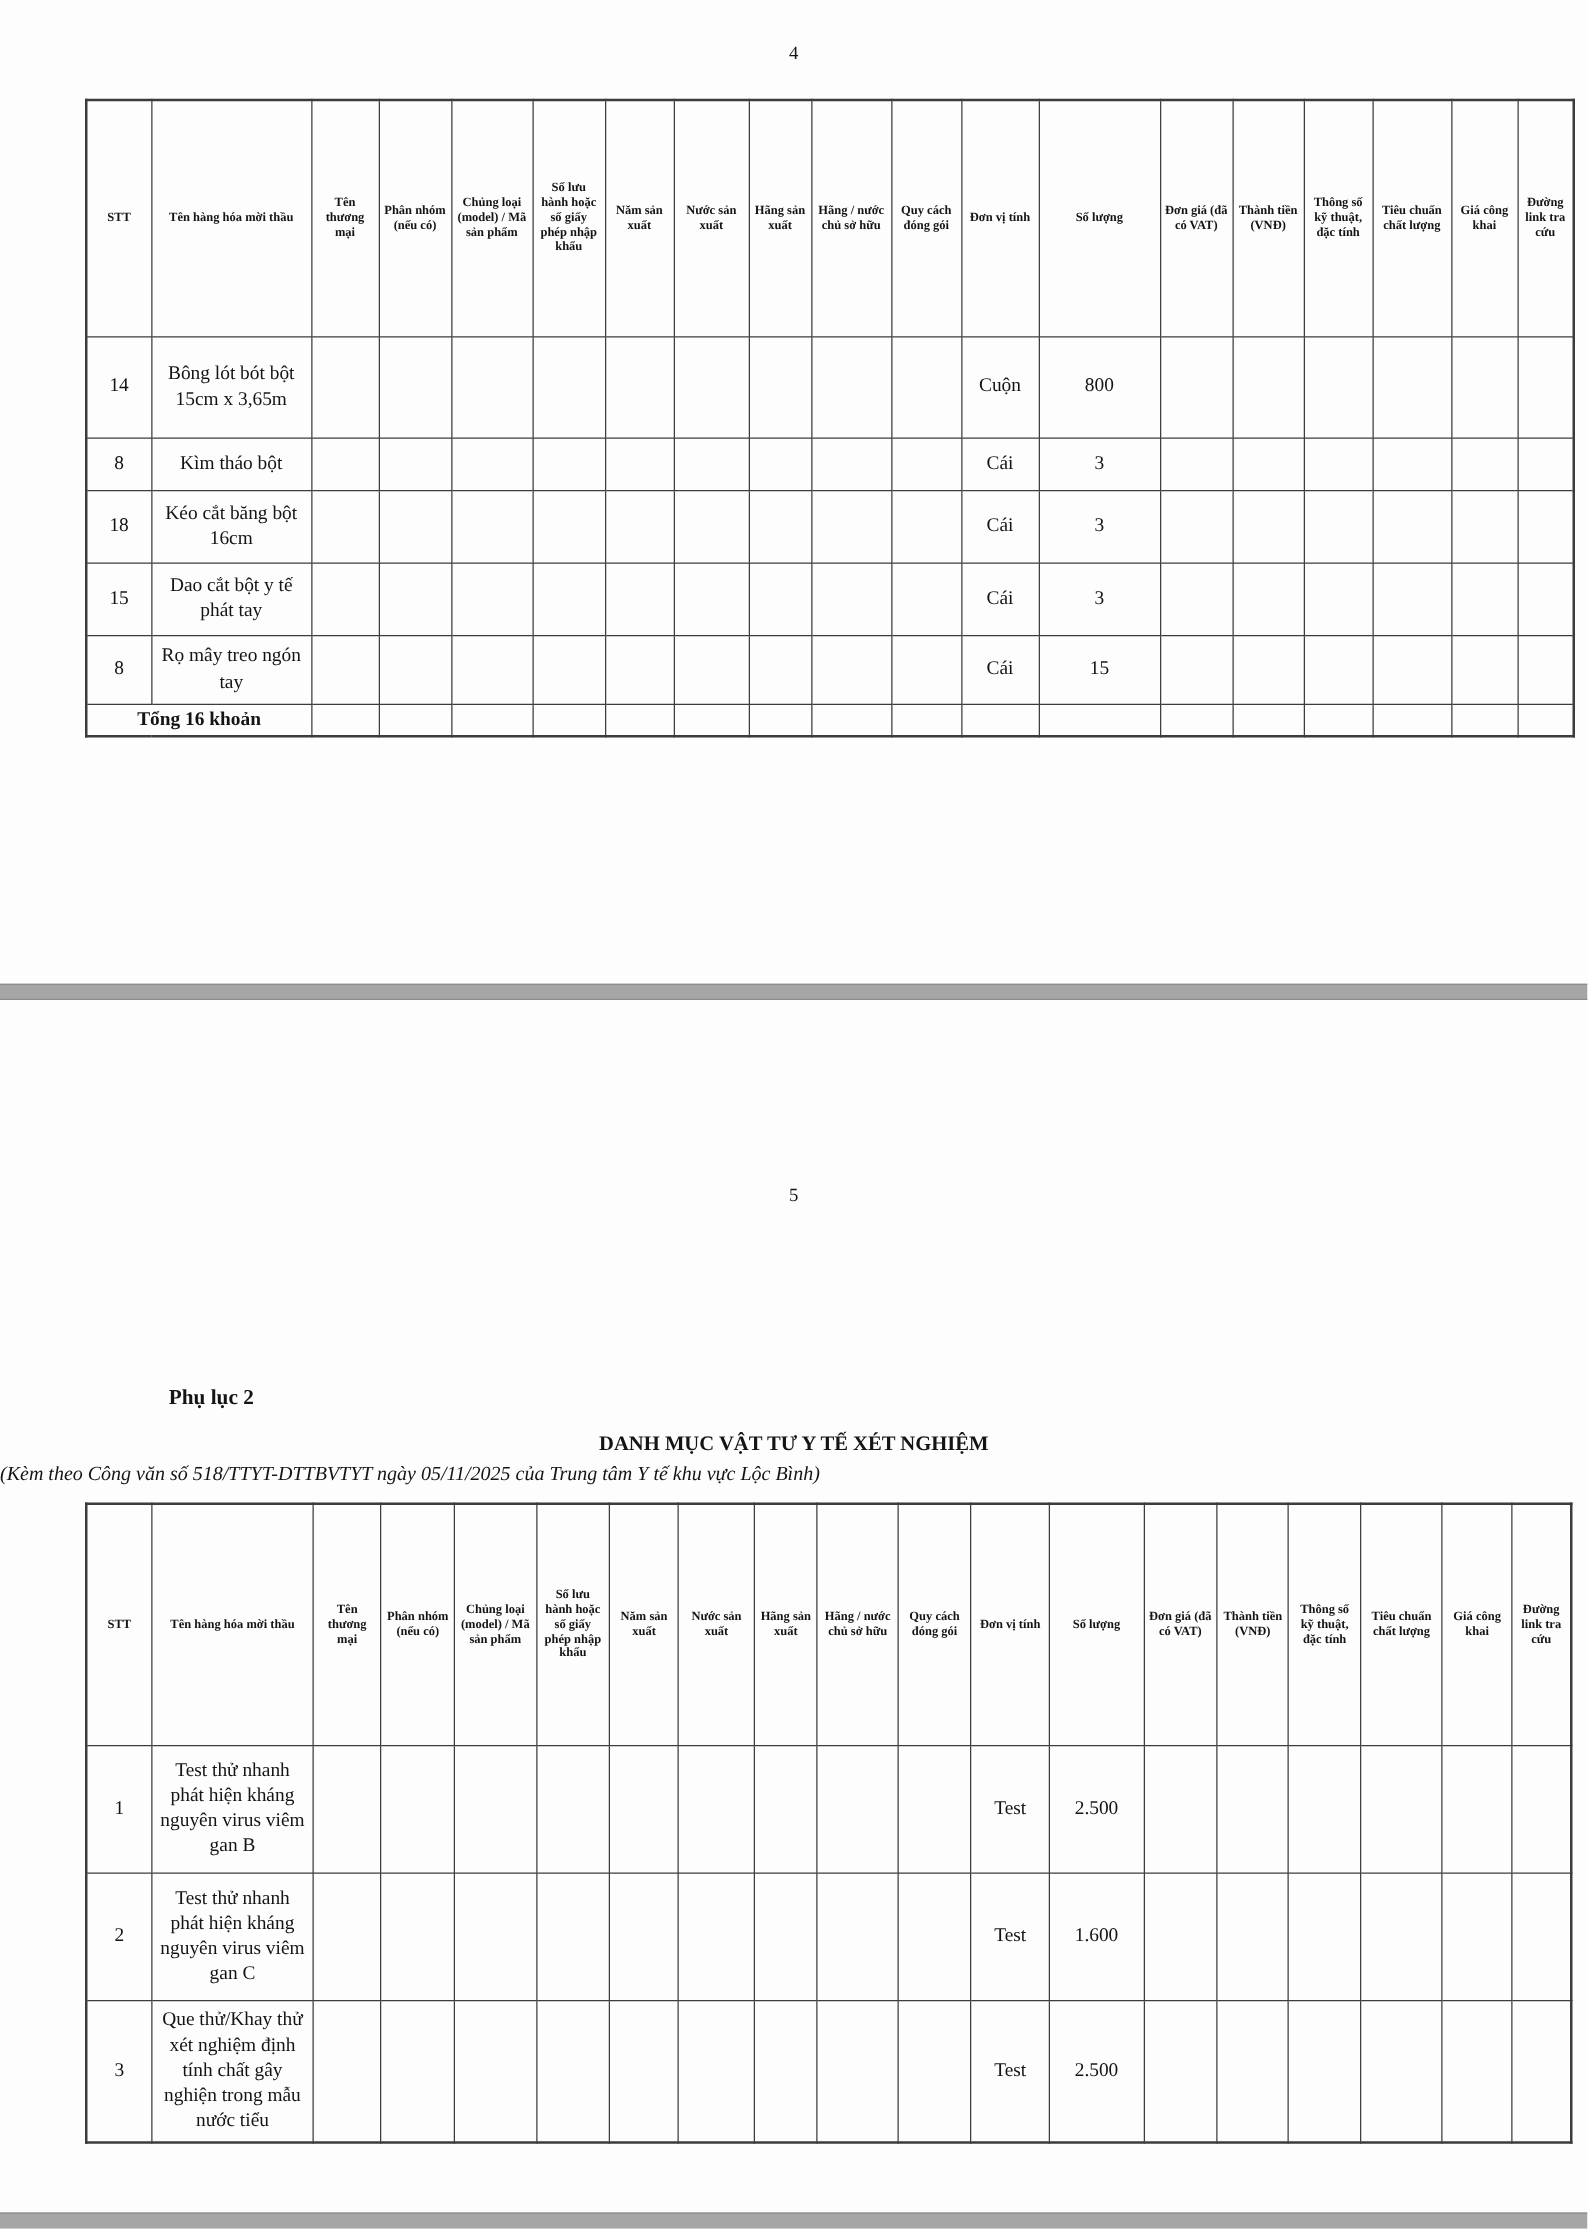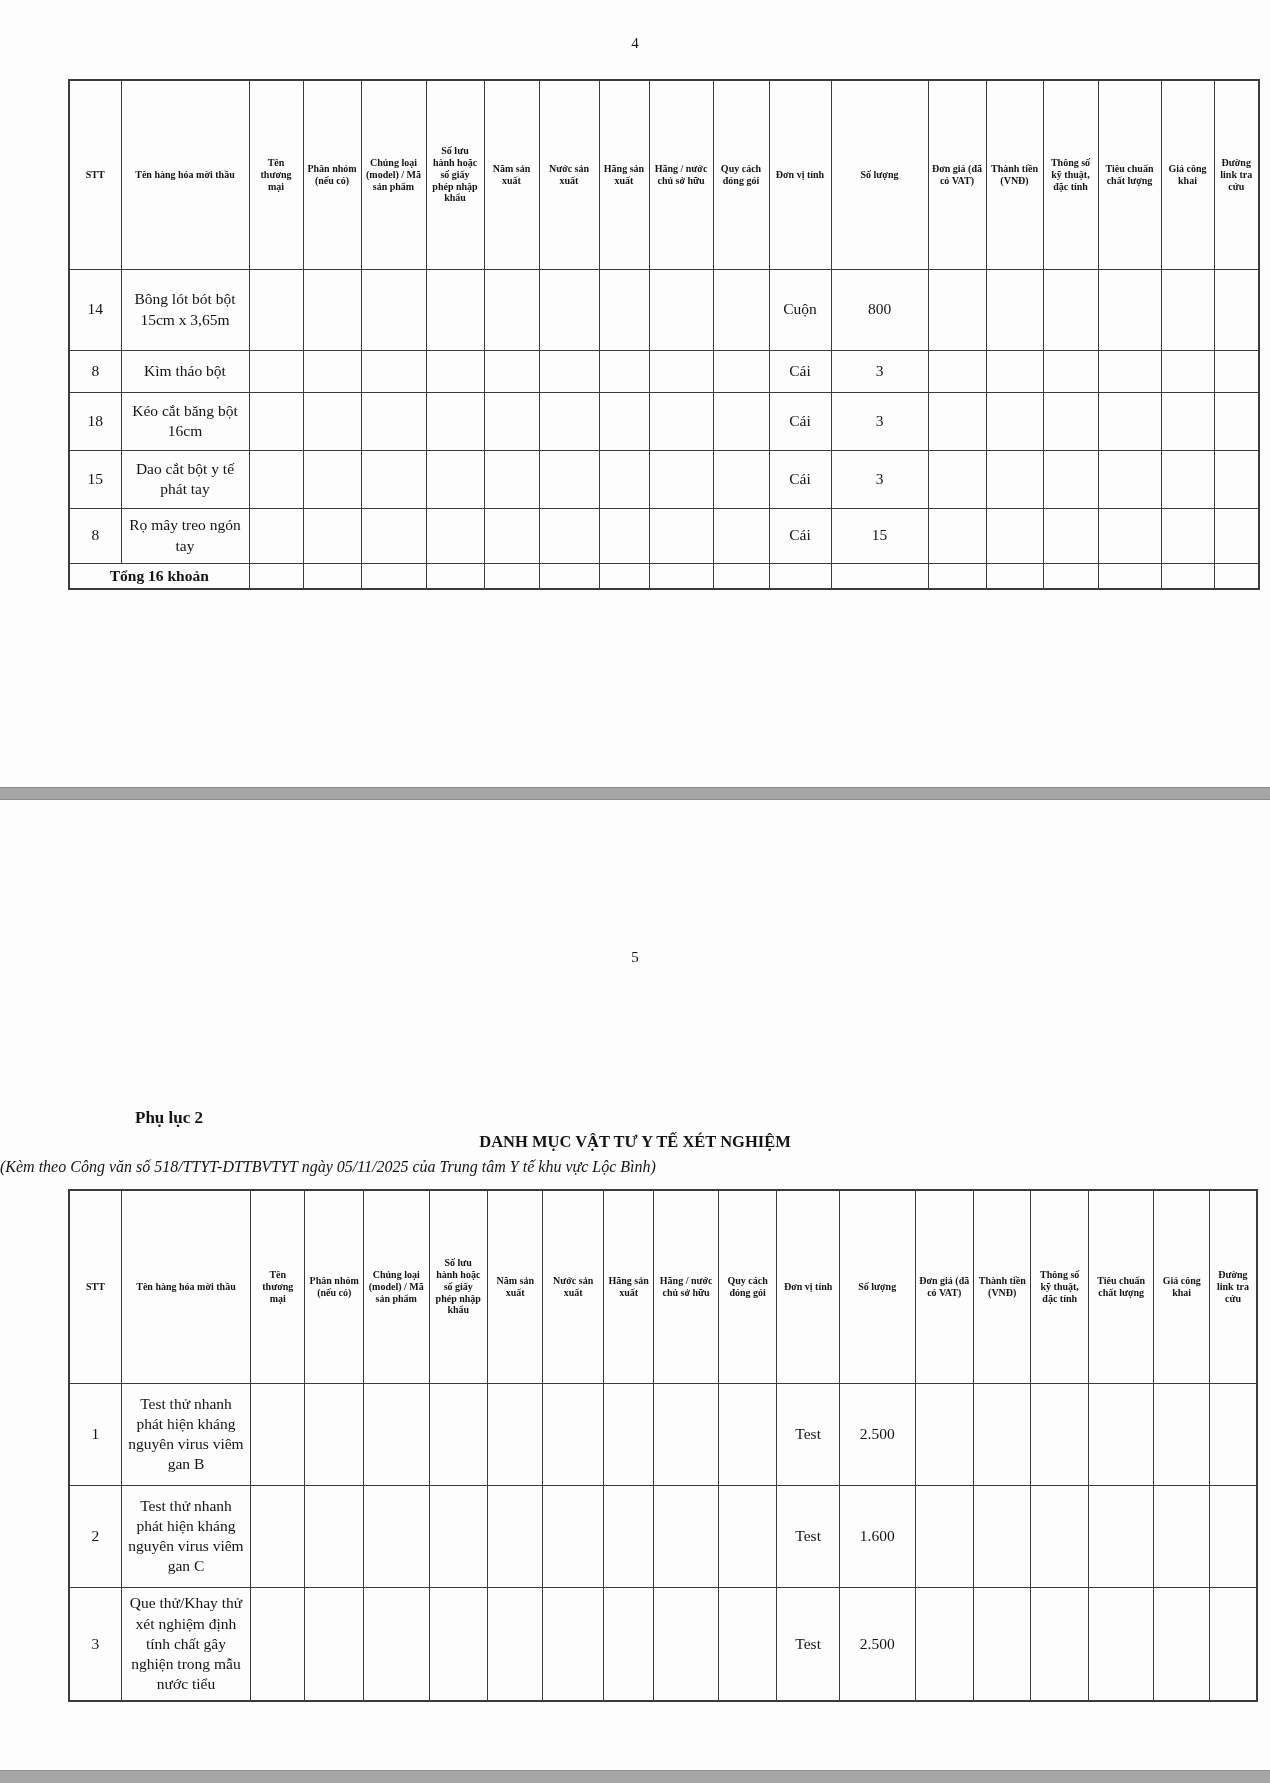--- a/index.html
+++ b/index.html
@@ -34,21 +34,21 @@
     font-size:15px;
     line-height:19px;
   }
   .appendix-label{
     margin:140px 0 0 135px;
     font-size:17px;
     font-weight:bold;
     line-height:21px;
   }
   .doc-title{
-    margin-top:4px;
+    margin-top:17px;
     text-align:center;
     font-size:16.5px;
     font-weight:bold;
     line-height:20px;
   }
   .doc-subtitle{
     margin-top:4px;
     text-align:left;
     font-style:italic;
     font-size:16px;

